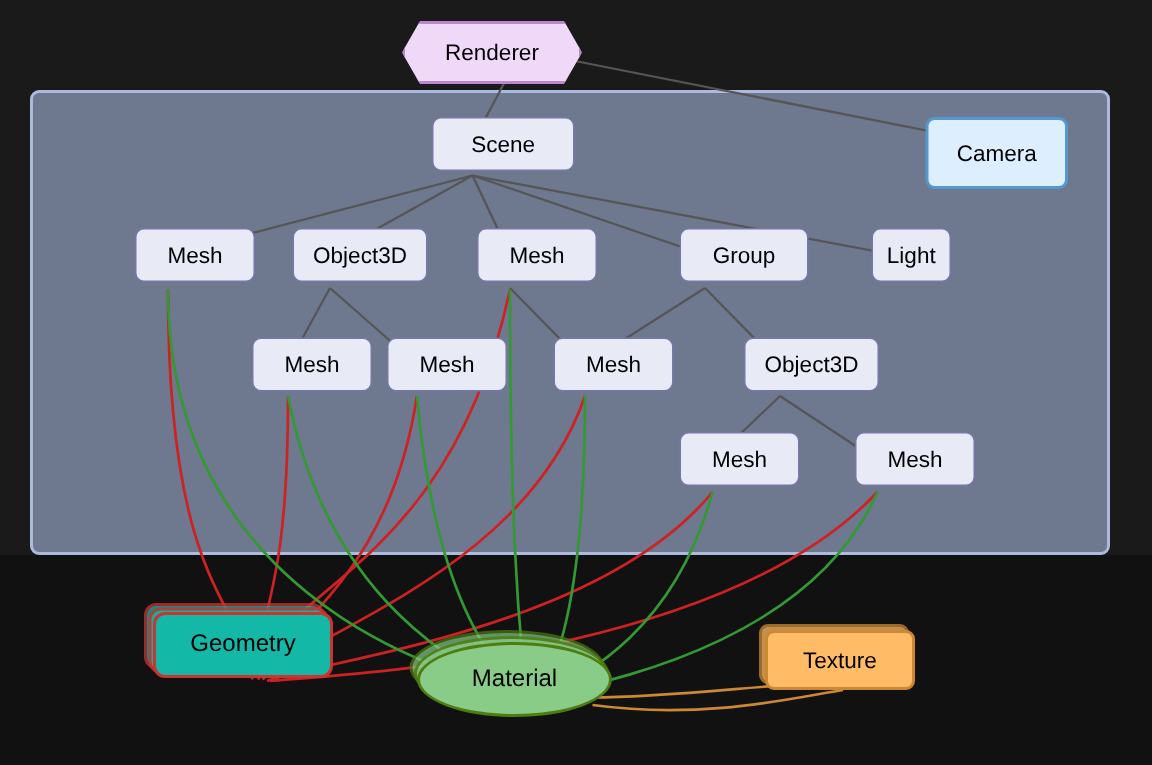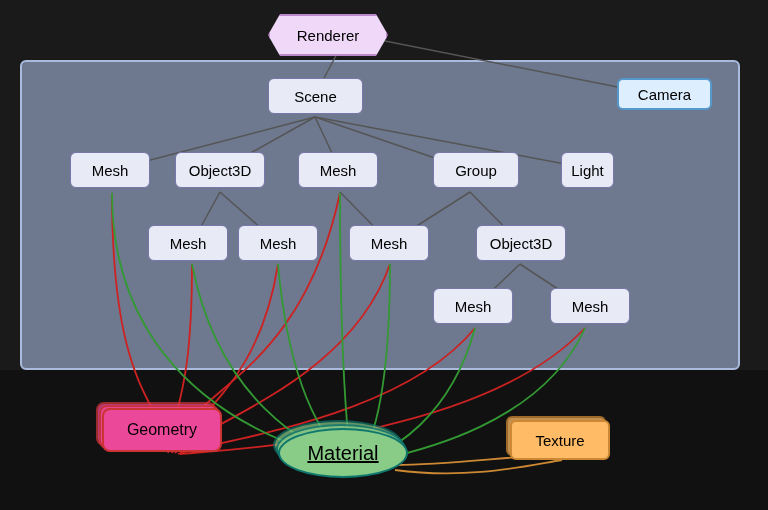--- a/index.html
+++ b/index.html
@@ -34,53 +34,53 @@
       font-size: 15px;
       font-weight: 400;
       white-space: nowrap;
     }
 
     .node-rect {
       background: #e8eaf6;
       border: 1.5px solid #7777aa;
       border-radius: 6px;
       padding: 6px 14px;
+      margin-left: 20px;
     }
 
     .node-hex {
       background: #f0d8f8;
       border: 2px solid #bb88cc;
       padding: 6px 18px;
       clip-path: polygon(12px 0%, calc(100% - 12px) 0%, 100% 50%, calc(100% - 12px) 100%, 12px 100%, 0% 50%);
     }
 
     .node-camera {
       background: #ddeeff;
       border: 2px solid #5599cc;
       border-radius: 6px;
       padding: 6px 14px;
     }
 
     .node-geometry {
-      background: #ec4899;
+      background: #14b8a6;
       border: 2px solid #cc3333;
       border-radius: 8px;
       padding: 8px 16px;
       font-size: 16px;
       font-weight: 500;
     }
 
     .node-material {
       background: #88cc88;
-      border: 2px solid #0f766e;
+      border: 2px solid #4d7c0f;
       border-radius: 50%;
       padding: 10px 24px;
-      font-size: 20px;
+      font-size: 16px;
       font-weight: 500;
-      text-decoration: underline;
     }
 
     .node-texture {
       background: #ffbb66;
       border: 2px solid #cc8833;
       border-radius: 6px;
       padding: 8px 14px;
       font-size: 15px;
       font-weight: 500;
     }
@@ -172,21 +172,21 @@
   <circle cx="390" cy="243" r="3" fill="#5577aa"></circle>
   <circle cx="520" cy="243" r="3" fill="#5577aa"></circle>
   <circle cx="475" cy="307" r="3" fill="#5577aa"></circle>
   <circle cx="585" cy="307" r="3" fill="#5577aa"></circle>
 </svg>
 
 <div class="node node-hex" style="position:absolute;top:14px;left:268px;width:120px;height:42px;">
   <span>Renderer</span>
 </div>
 
-<div class="node node-camera" style="position:absolute;top:78px;left:617px;width:95px;height:32px;">
+<div class="node node-camera" style="position:absolute;top:78px;left:617px;width:95px;height:48px;">
   <span>Camera</span>
 </div>
 
 <div class="node node-rect" style="position:absolute;top:78px;left:268px;width:95px;height:36px;">
   <span>Scene</span>
 </div>
 
 <div class="node node-rect" style="position:absolute;top:152px;left:70px;width:80px;height:36px;">
   <span>Mesh</span>
 </div>

